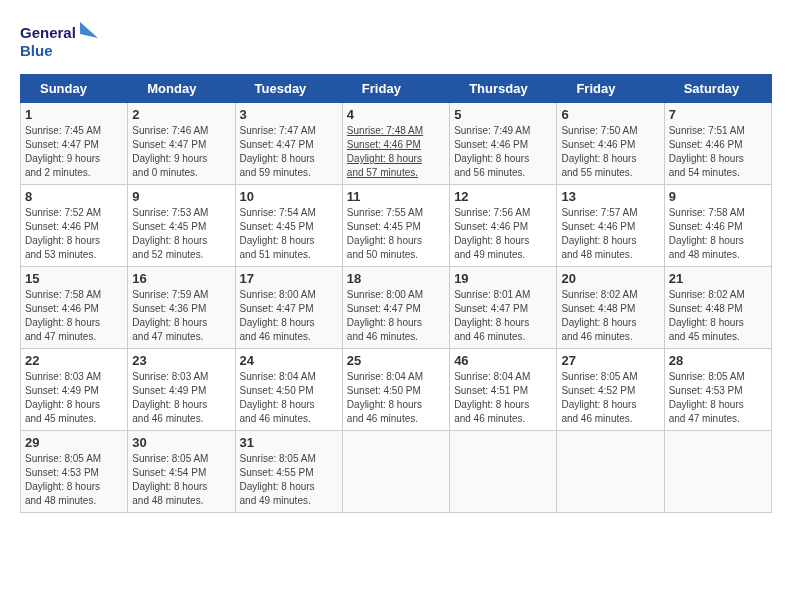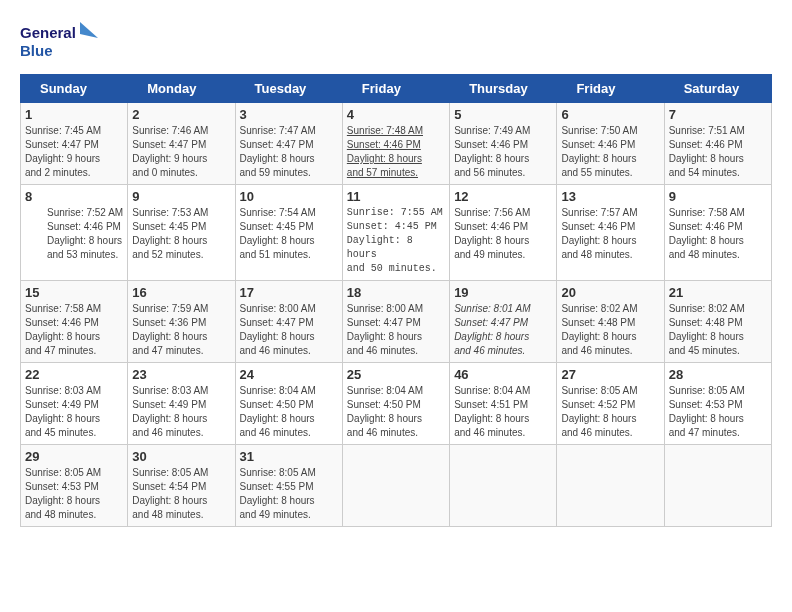--- a/index.html
+++ b/index.html
@@ -154,42 +154,42 @@
           <span class="day-number">7</span>
           <div class="day-info" style="white-space: pre-line;">Sunrise: 7:51 AM
 Sunset: 4:46 PM
 Daylight: 8 hours
 and 54 minutes.</div>
         </td>
       </tr>
       <tr>
         <td>
           <span class="day-number">8</span>
-          <div class="day-info" style="white-space: pre-line; margin-left: 22px;">Sunrise: 7:52 AM
+          <div class="day-info" style="white-space: pre-line;">Sunrise: 7:52 AM
 Sunset: 4:46 PM
 Daylight: 8 hours
 and 53 minutes.</div>
         </td>
         <td>
           <span class="day-number">9</span>
           <div class="day-info" style="white-space: pre-line;">Sunrise: 7:53 AM
 Sunset: 4:45 PM
 Daylight: 8 hours
 and 52 minutes.</div>
         </td>
         <td>
           <span class="day-number">10</span>
           <div class="day-info" style="white-space: pre-line;">Sunrise: 7:54 AM
 Sunset: 4:45 PM
 Daylight: 8 hours
 and 51 minutes.</div>
         </td>
         <td>
           <span class="day-number">11</span>
-          <div class="day-info" style="white-space: pre-line; font-family: Liberation Mono, monospace;">Sunrise: 7:55 AM
+          <div class="day-info" style="white-space: pre-line;">Sunrise: 7:55 AM
 Sunset: 4:45 PM
 Daylight: 8 hours
 and 50 minutes.</div>
         </td>
         <td>
           <span class="day-number">12</span>
           <div class="day-info" style="white-space: pre-line;">Sunrise: 7:56 AM
 Sunset: 4:46 PM
 Daylight: 8 hours
 and 49 minutes.</div>
@@ -233,21 +233,21 @@
         </td>
         <td>
           <span class="day-number">18</span>
           <div class="day-info" style="white-space: pre-line;">Sunrise: 8:00 AM
 Sunset: 4:47 PM
 Daylight: 8 hours
 and 46 minutes.</div>
         </td>
         <td>
           <span class="day-number">19</span>
-          <div class="day-info" style="white-space: pre-line; font-style: italic;">Sunrise: 8:01 AM
+          <div class="day-info" style="white-space: pre-line;">Sunrise: 8:01 AM
 Sunset: 4:47 PM
 Daylight: 8 hours
 and 46 minutes.</div>
         </td>
         <td>
           <span class="day-number">20</span>
           <div class="day-info" style="white-space: pre-line;">Sunrise: 8:02 AM
 Sunset: 4:48 PM
 Daylight: 8 hours
 and 46 minutes.</div>

